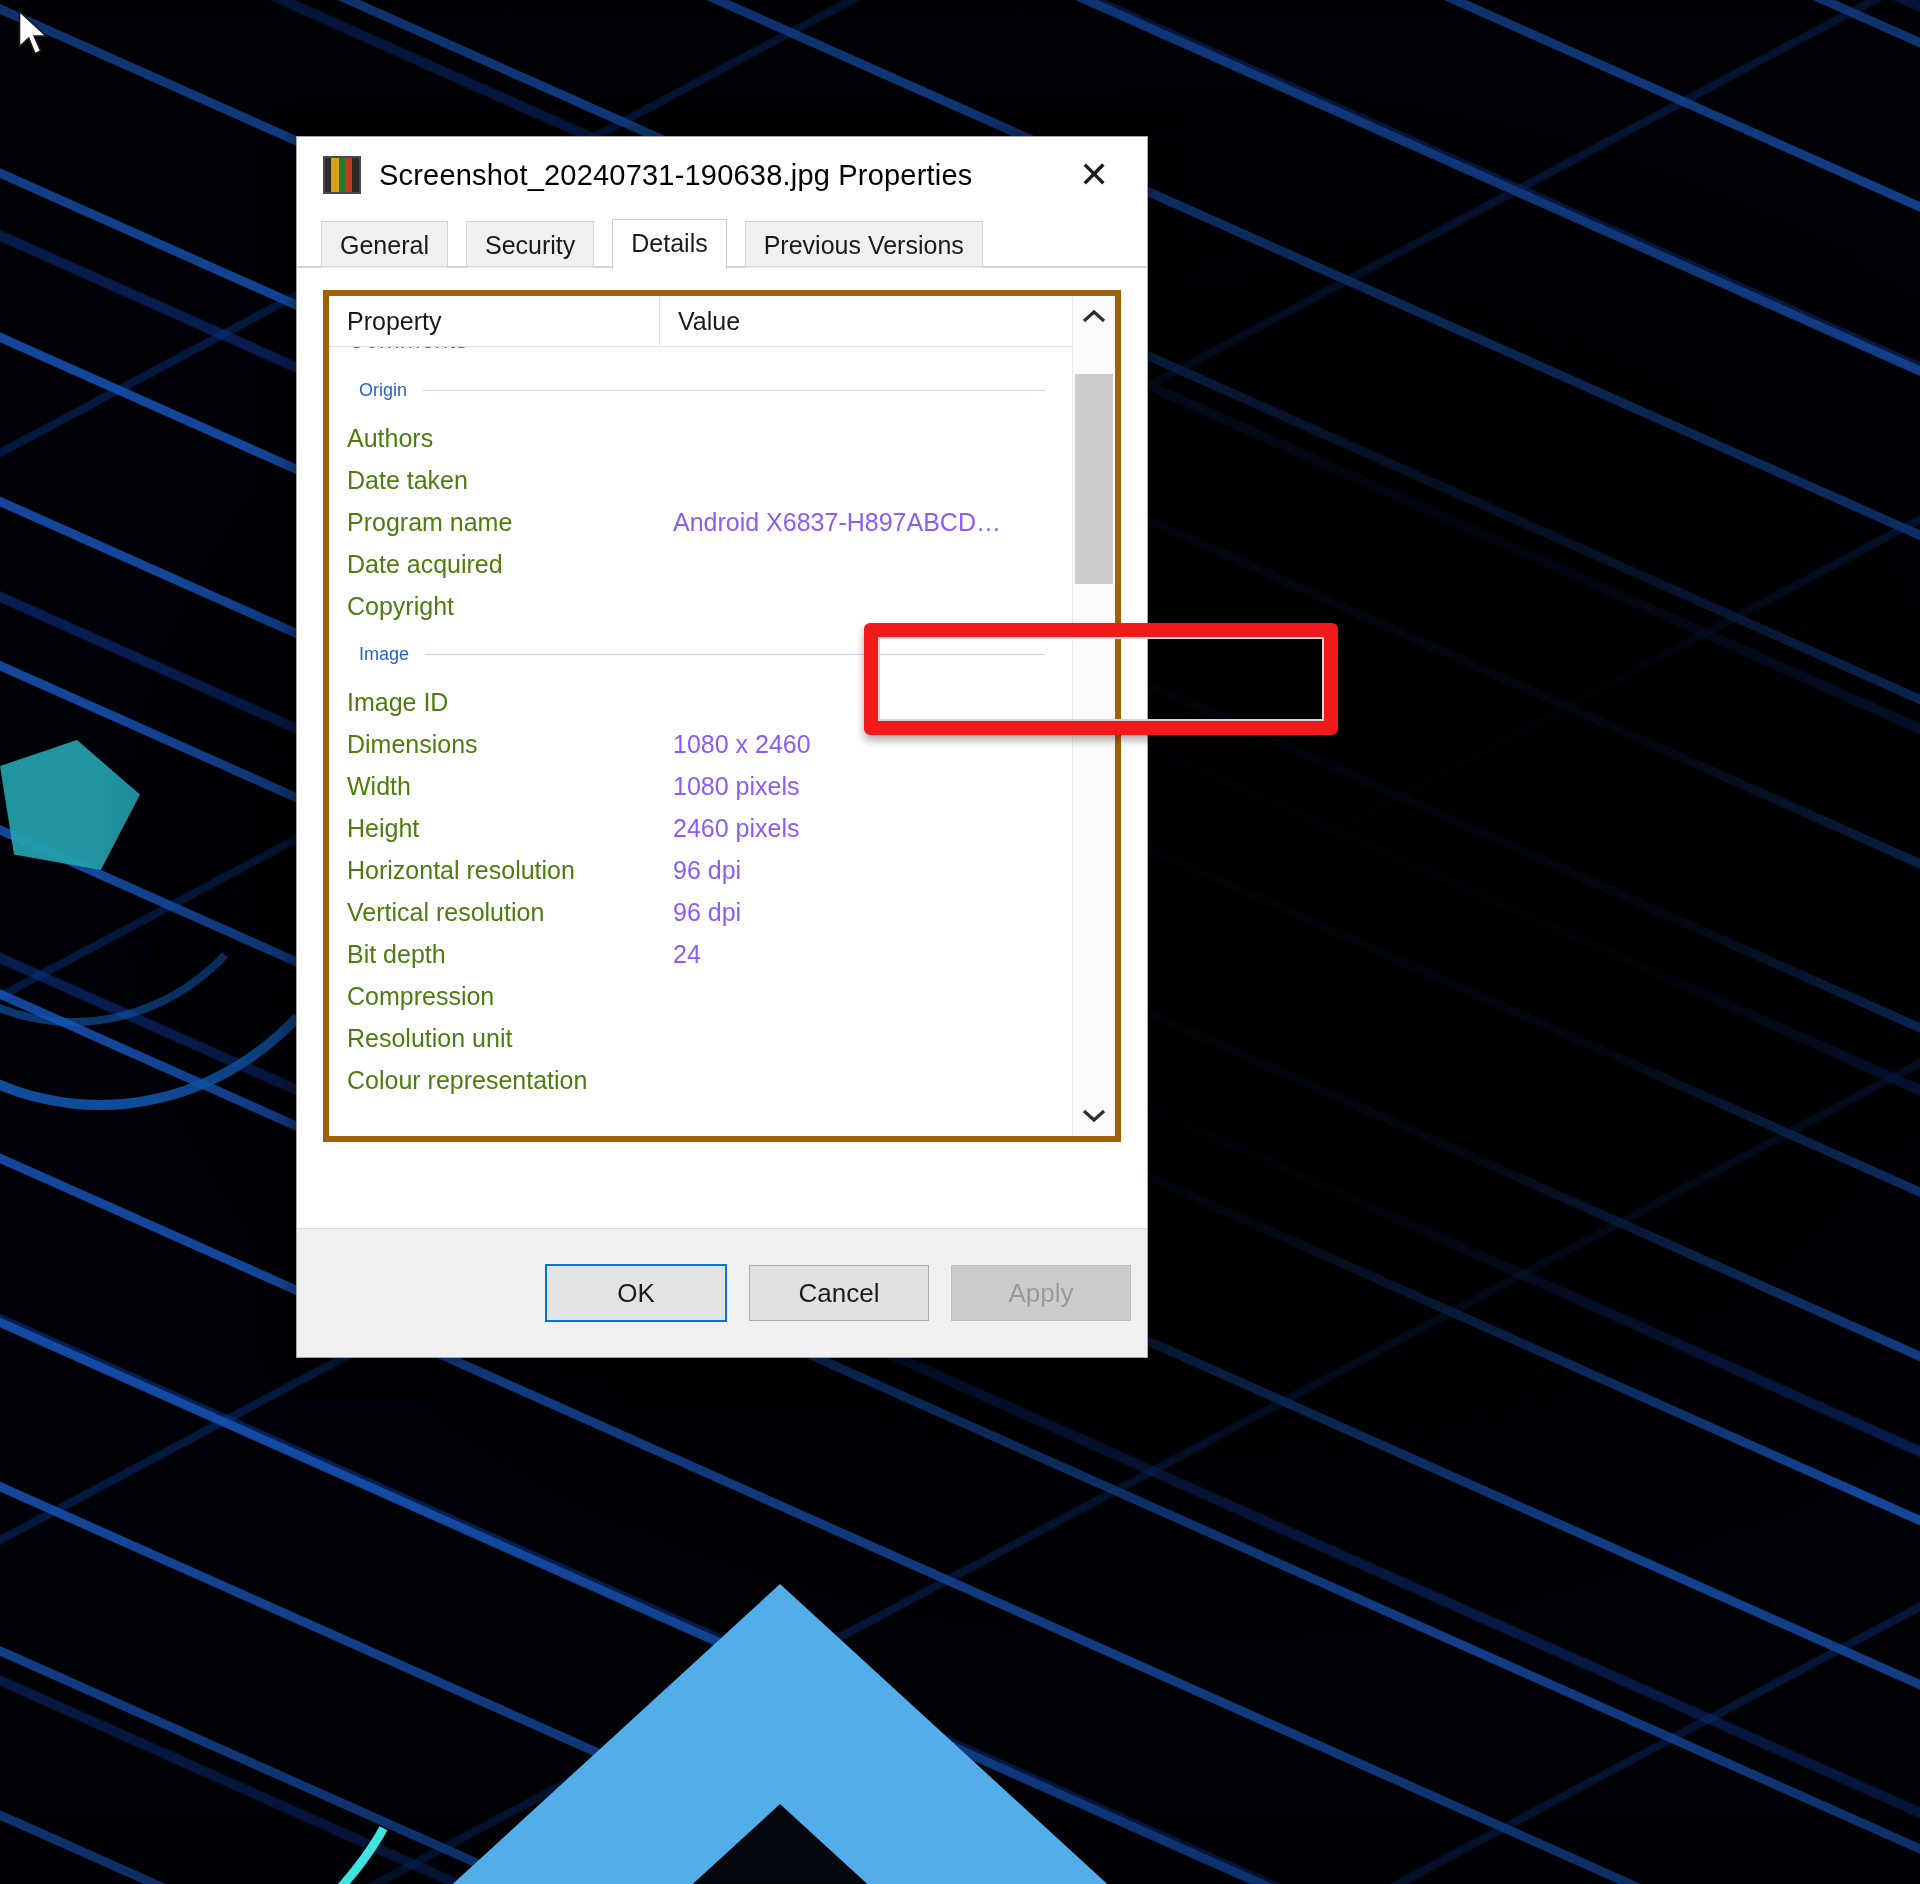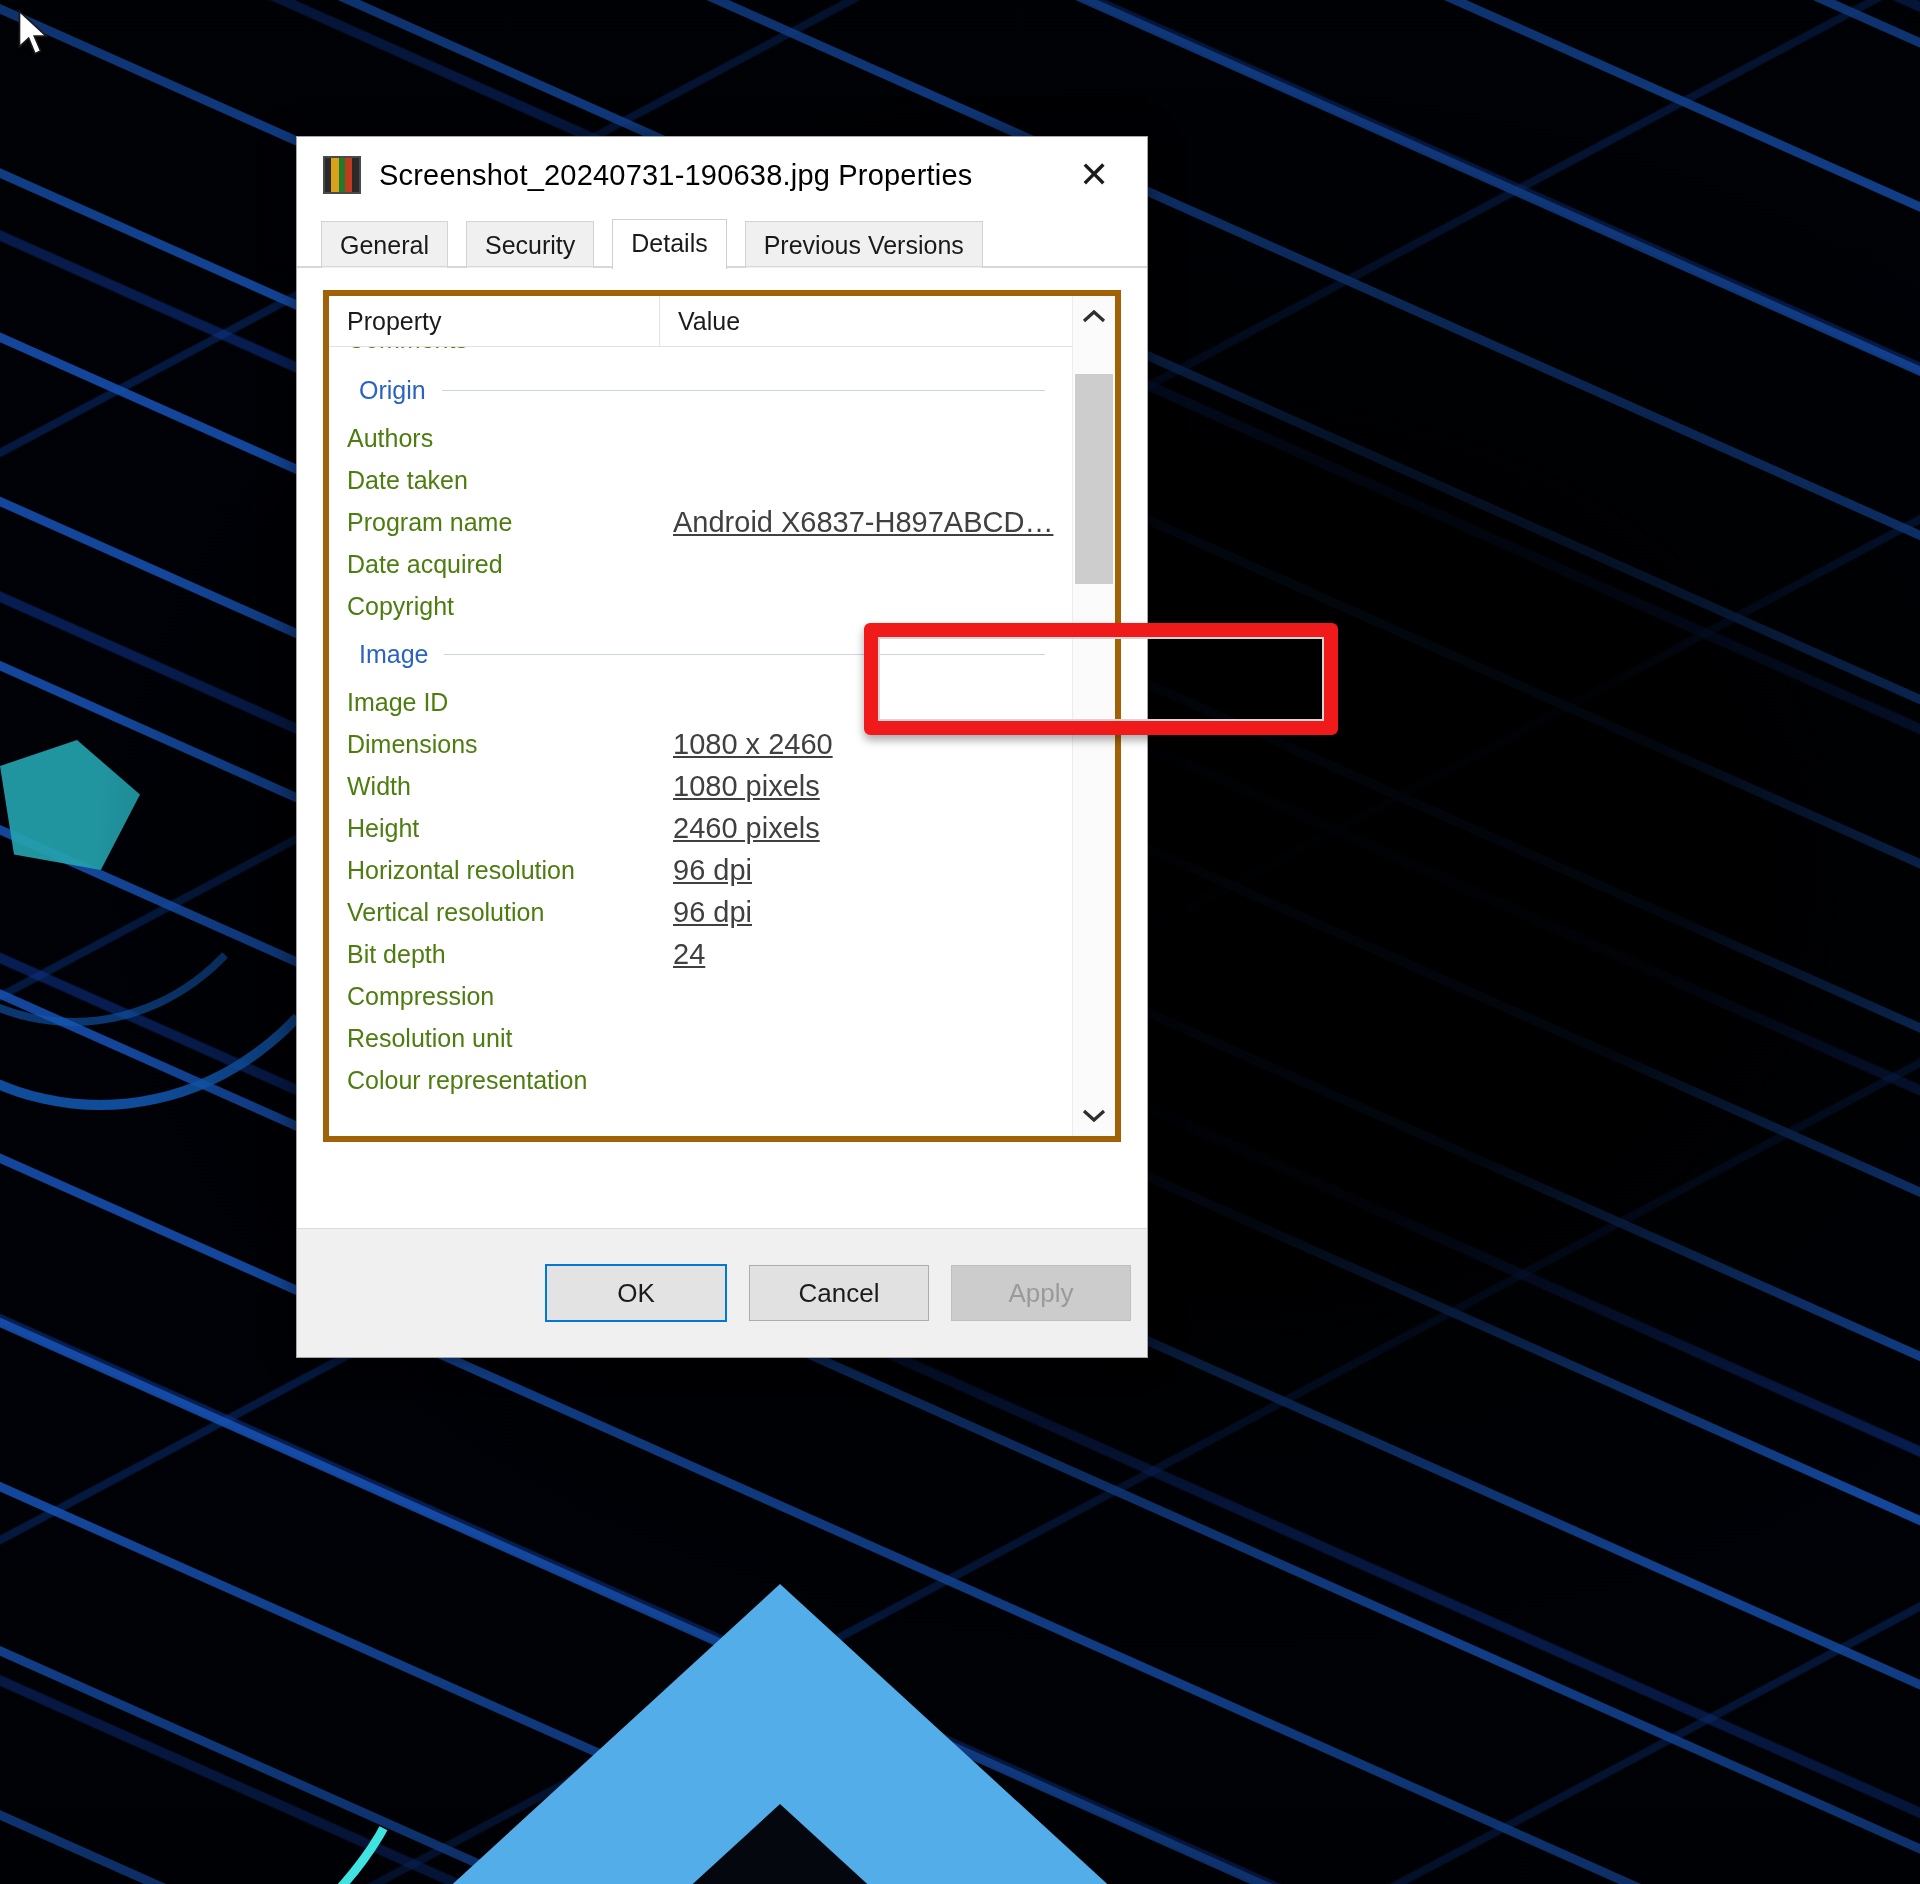--- a/index.html
+++ b/index.html
@@ -189,28 +189,28 @@
   .listheader .col-val { flex: 1; border-left: 1px solid #e2e2e2; }
 
   .listbody {
     flex: 1 1 auto; position: relative;
     padding-right: 44px;
   }
   .row {
     display: flex; align-items: center; height: 42px;
   }
   .row .p { width: 312px; padding-left: 18px; font-size: 25px; color: #4d7c0f; }
-  .row .v { flex: 1; padding-left: 14px; font-size: 29px; color: #404040; text-decoration: underline; }
+  .row .v { flex: 1; padding-left: 14px; font-size: 25px; color: #8b5cf6; }
   .row.clipped { height: 16px; overflow: hidden; align-items: flex-start; }
   .row.clipped .p { position: relative; top: -22px; }
 
   .group {
     display: flex; align-items: center; height: 54px; padding-left: 30px;
   }
-  .group .gname { font-size: 25px; color: #2b62c4; padding-right: 16px; white-space: nowrap; }
+  .group .gname { font-size: 18px; color: #2b62c4; padding-right: 16px; white-space: nowrap; }
   .group .gline { flex: 1; height: 1px; background: #c9d3ea; margin-right: 26px; }
 
   
   .vscroll {
     position: absolute; top: 0; right: 0; bottom: 0; width: 42px;
     background: #fbfbfb; border-left: 1px solid #ececec;
     display: flex; flex-direction: column; align-items: center;
   }
   .sb-arrow {
     width: 100%; height: 42px; display: flex; align-items: center; justify-content: center;

